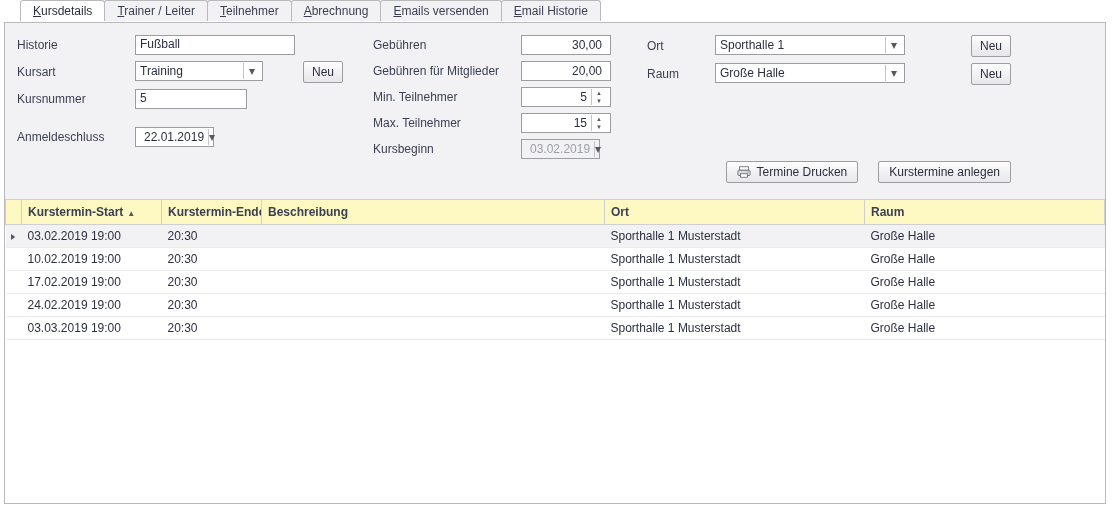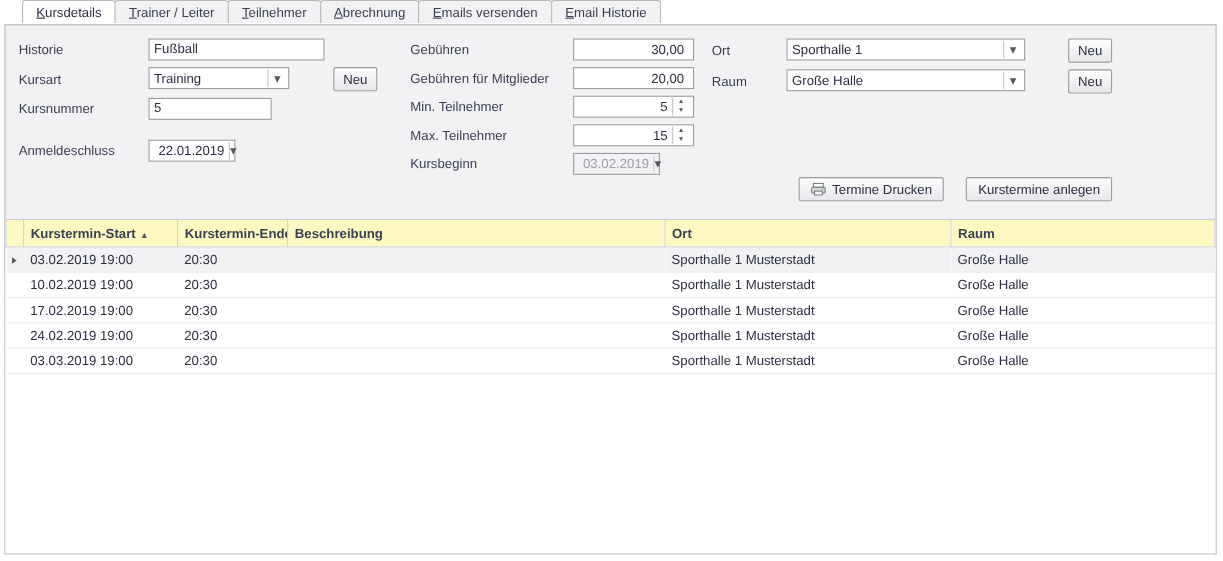--- a/index.html
+++ b/index.html
@@ -12,24 +12,24 @@
   .panel{position:absolute;left:4px;right:6px;top:22px;bottom:6px;border:1px solid #b9b9bb;background:#f2f2f4;padding:12px 12px 8px 12px;box-sizing:border-box}
   .form-area{display:flex;gap:0}
   .col{display:grid;grid-template-columns:auto auto;column-gap:8px;row-gap:6px;align-content:start}
   .col1{grid-template-columns:110px auto auto}
   .col2{margin-left:30px;grid-template-columns:140px 110px}
   .col3{margin-left:16px;grid-template-columns:60px 248px auto}
   .lbl{color:#3a3f52;align-self:center}
   .txt,.combo,.num,.date{height:20px;box-sizing:border-box;border:1px solid #9d9da1;background:#fff;font:inherit;color:#2b2f40;padding:1px 4px}
   .txt{width:160px}
   .combo{width:128px;display:flex;align-items:center;justify-content:space-between;padding-right:2px}
-  .combo.wide{width:217px}
+  .combo.wide{width:190px}
   .combo .cv{flex:1;overflow:hidden}
   .combo .cbtn,.date .cbtn{width:16px;height:16px;border-left:1px solid #c5c5c8;display:flex;align-items:center;justify-content:center;color:#55585f}
-  .num{width:110px;display:flex;align-items:center}
+  .num{width:90px;display:flex;align-items:center}
   .num .nv{flex:1;text-align:right;padding-right:4px}
   .num .spn{width:14px;display:flex;flex-direction:column;border-left:1px solid #c5c5c8}
   .num .spn div{height:8px;display:flex;align-items:center;justify-content:center;font-size:6px;line-height:6px;color:#55585f}
   .date{width:79px;display:flex;align-items:center}
   .date .dv{flex:1;padding:0 4px}
   .date.disabled{background:#f2f2f4;color:#9ea0a8}
   .btn{height:22px;border:1px solid #9d9da1;background:linear-gradient(#fdfdfe,#e7e7ea);border-radius:2px;padding:0 10px;font:inherit;color:#2b2f40;display:inline-flex;align-items:center;gap:6px;cursor:default}
   .btn.small{padding:0 8px}
   .icon-print{width:14px;height:14px}
   .row-actions{grid-column:1 / span 3;display:flex;justify-content:flex-end;gap:20px;margin-top:4px}

